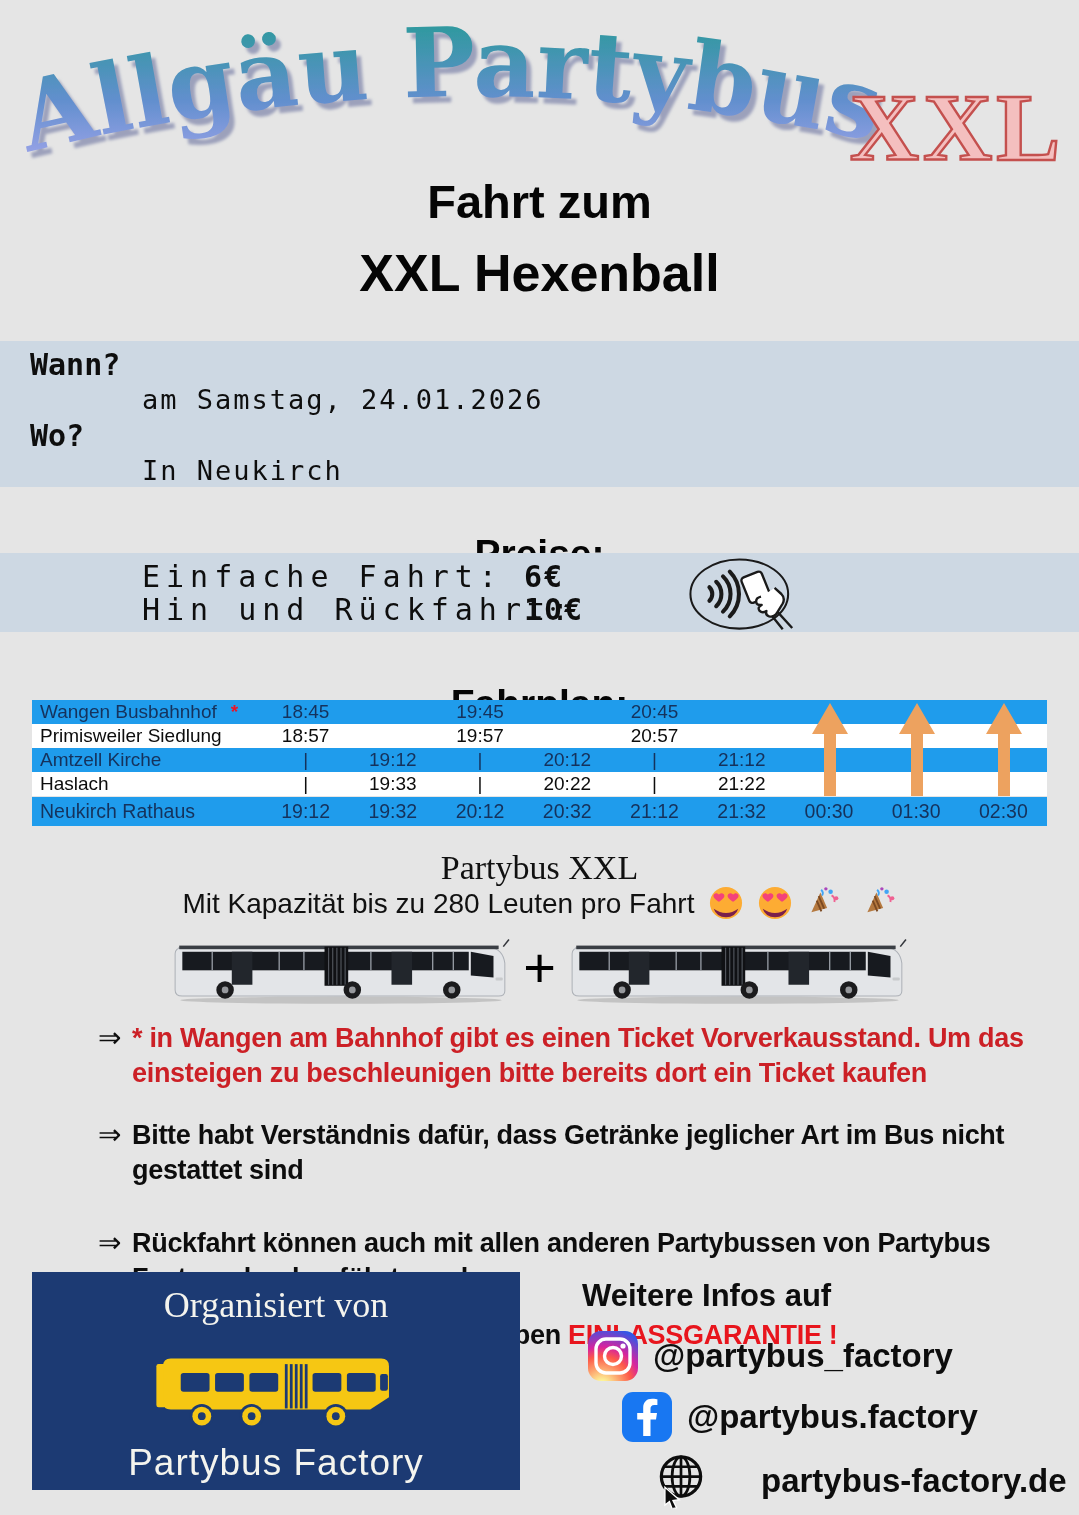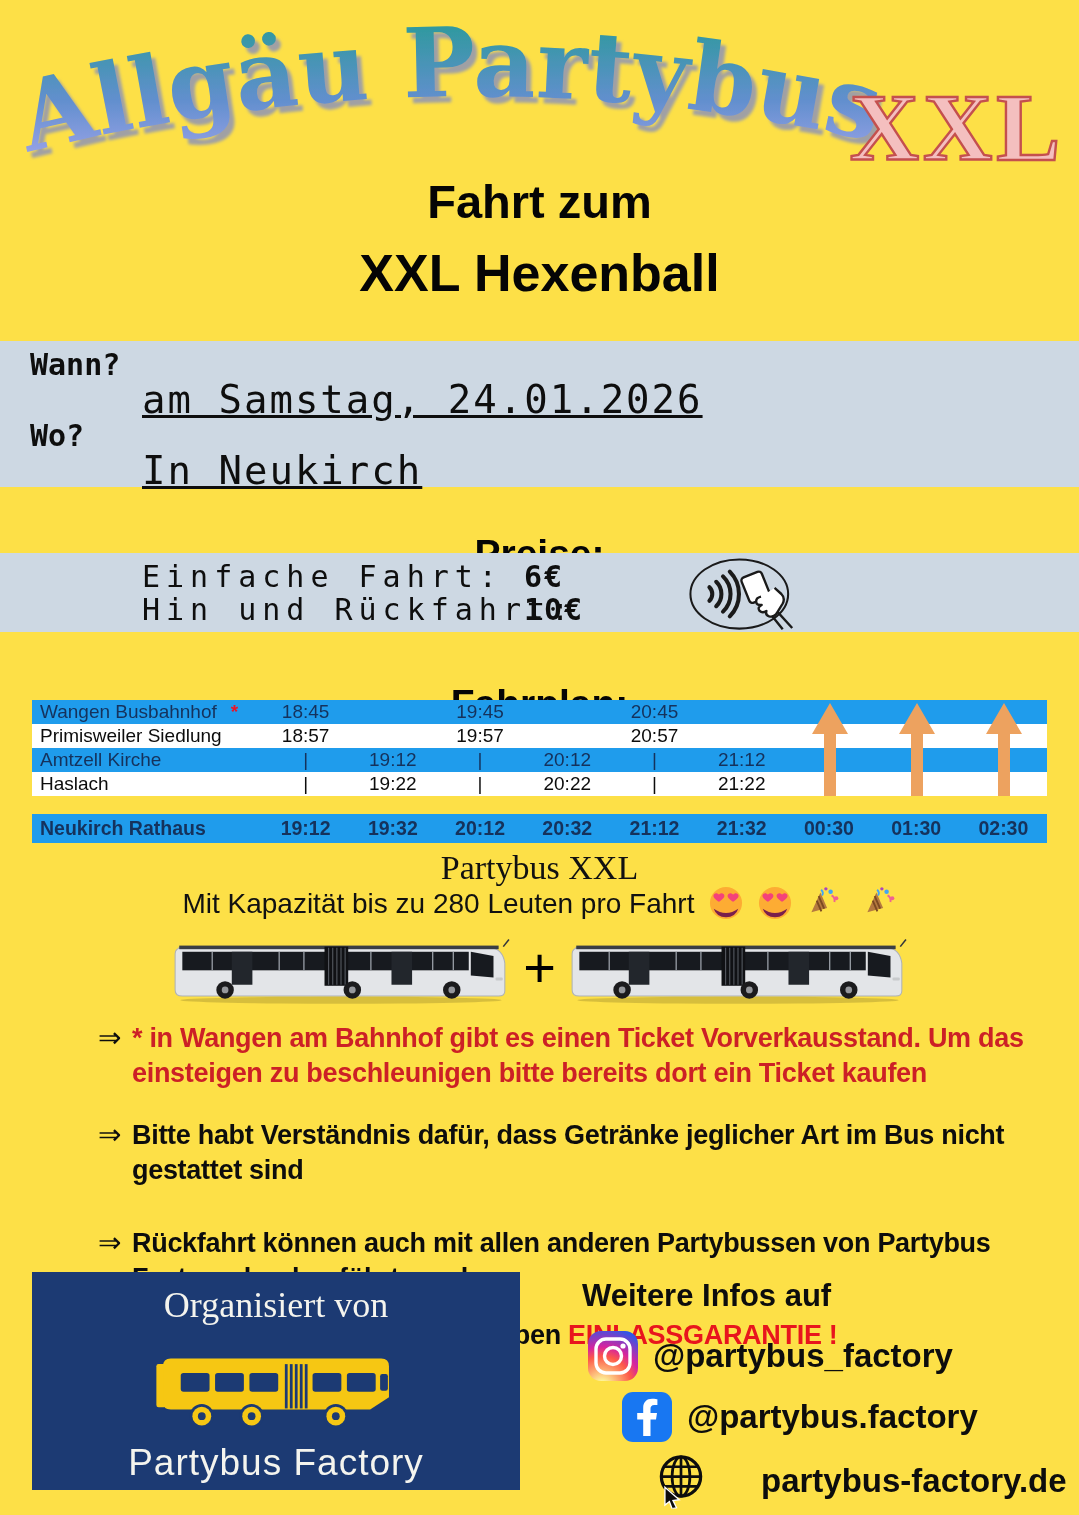--- a/index.html
+++ b/index.html
@@ -1,49 +1,49 @@
 <!DOCTYPE html>
 <html><head>
 <meta charset="utf-8">
 <style>
   * { margin:0; padding:0; box-sizing:border-box; }
   html,body { background:#ffffff; }
   .page {
     position:relative; width:1079px; height:1515px; margin:0 auto;
-    background:#fde047; overflow:hidden;
+    background:#e5e5e5; overflow:hidden;
     font-family:"Liberation Sans", sans-serif;
   }
   
   .title-svg { position:absolute; left:0; top:0; }
   .subtitle { position:absolute; left:0; width:100%; text-align:center;
               font-weight:700; color:#050505; letter-spacing:0px; }
   .s1 { top:174px; font-size:47px; }
   .s2 { top:243px; font-size:52px; }
   
   .band { position:absolute; left:0; width:1079px; background:#cdd8e3; }
   .wann-band { top:341px; height:146px; padding:5px 0 0 30px;
                font-family:"DejaVu Sans Mono", monospace; color:#0e0e0e; }
   .ww-label { font-size:30px; font-weight:700; line-height:37px; }
-  .ww-value { font-size:39px; line-height:34px; padding-left:112px; letter-spacing:2px;text-decoration:underline; }
+  .ww-value { font-size:27px; line-height:34px; padding-left:112px; letter-spacing:2px; }
   .section-h { position:absolute; left:0; width:100%; text-align:center;
                font-size:39px; font-weight:700; color:#050505;margin-top:36px; }
   .preise-h { top:496px; }
   .fahrplan-h { top:646px; }
   .price-band { top:553px; height:79px; padding:6px 0 0 142px;
                 font-family:"DejaVu Sans Mono", monospace; color:#0e0e0e; }
   .price-row { position:relative; height:33px; font-size:30px; letter-spacing:6px; }
   .price-value { position:absolute; left:382px; top:0; font-weight:700; letter-spacing:2px; }
   .pay-icon { position:absolute; left:658px; top:556px; }
   
   .timetable { position:absolute; left:32px; top:700px; width:1015px; }
   .t-row { display:grid; grid-template-columns:230px repeat(9, 1fr); align-items:center; }
   .t-row.blue { background:#1f9cec; color:#15325c; }
   .t-row.white { background:#ffffff; color:#0c0c0c; }
   .r-normal { height:24px; font-size:19px; }
-  .r-last { height:29px; font-size:19.5px; font-weight:700; margin-top:18px; }
+  .r-last { height:29px; font-size:19.5px; font-weight:400; margin-top:1px; }
   .t-station { text-align:left; padding-left:8px; white-space:nowrap; }
   .t-cell { text-align:center; }
   .t-ast { color:#e8152a; font-weight:700; padding-left:14px; }
   .up-arrow { position:absolute; top:703px; }
   .a1 { left:812px; } .a2 { left:899px; } .a3 { left:986px; }
   
   .pb-title { position:absolute; top:849px; width:100%; text-align:center;
               font-family:"Liberation Serif", serif; font-size:34px; color:#111; }
   .pb-line  { position:absolute; top:886px; width:100%; text-align:center;
               font-family:Liberation Sans, sans-serif; font-size:28px; color:#111; }
@@ -271,21 +271,21 @@
       <div class="t-cell">20:12</div>
       <div class="t-cell">|</div>
       <div class="t-cell">21:12</div>
       <div class="t-cell"></div>
       <div class="t-cell"></div>
       <div class="t-cell"></div>
     </div>
     <div class="t-row white r-normal">
       <div class="t-station">Haslach</div>
       <div class="t-cell">|</div>
-      <div class="t-cell">19:22</div>
+      <div class="t-cell">19:33</div>
       <div class="t-cell">|</div>
       <div class="t-cell">20:22</div>
       <div class="t-cell">|</div>
       <div class="t-cell">21:22</div>
       <div class="t-cell"></div>
       <div class="t-cell"></div>
       <div class="t-cell"></div>
     </div>
     <div class="t-row blue r-last">
       <div class="t-station">Neukirch Rathaus</div>

